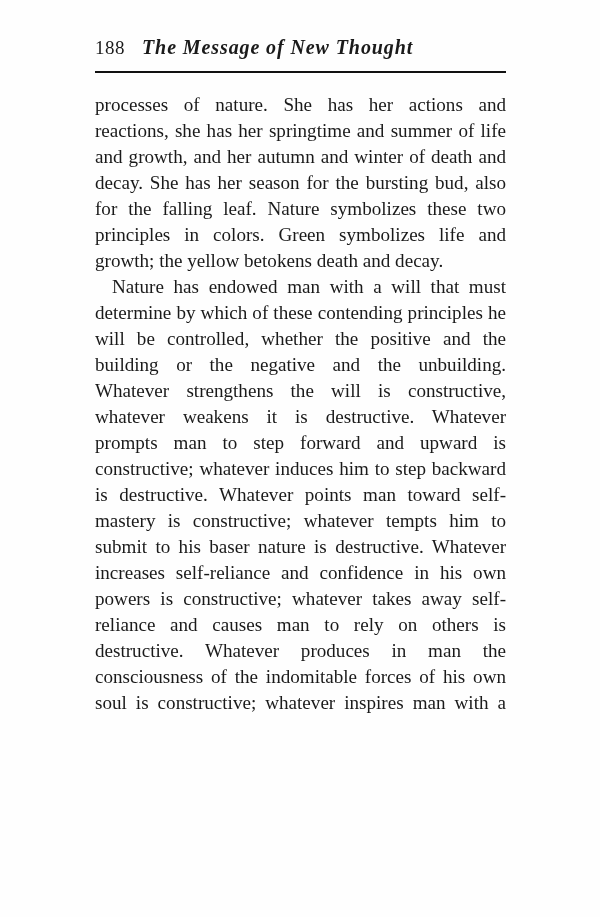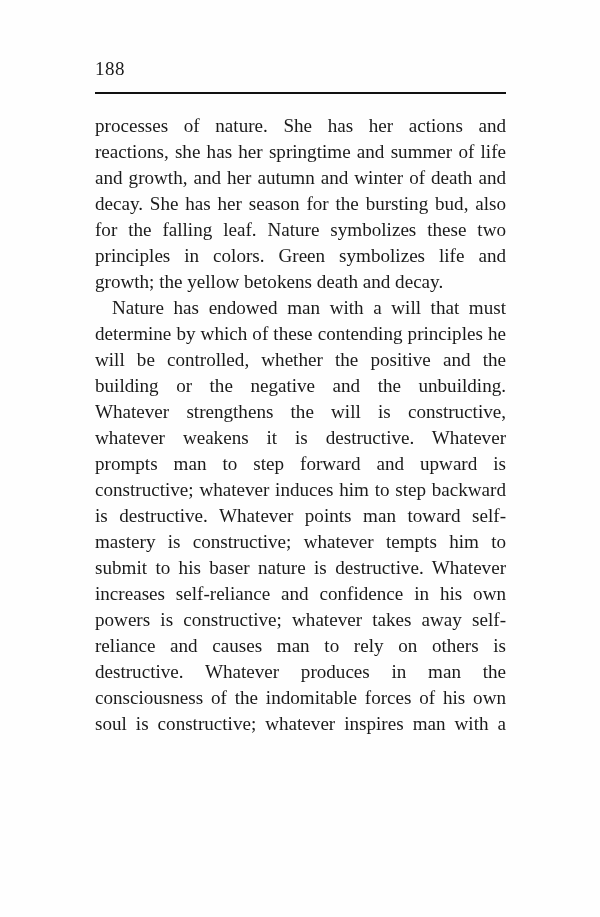--- a/index.html
+++ b/index.html
@@ -17,21 +17,21 @@
   .page {
     position: relative;
     width: 600px;
     height: 917px;
     background: #fefefe;
     box-sizing: border-box;
   }
   .page-inner {
     position: absolute;
     left: 95px;
-    top: 58px;
+    top: 36px;
     width: 410px;
   }
   .running-head {
     display: flex;
     align-items: baseline;
     gap: 17px;
     font-size: 19.5px;
     letter-spacing: 0.3px;
   }
   .folio {
@@ -74,20 +74,21 @@
   }
 </style>
 </head>
 <body>
 
 <div class="page">
   <div class="page-inner">
 
     <div class="running-head">
       <span class="folio">188</span>
+      <span class="head-title">The Message of New Thought</span>
     </div>
 
     <div class="rule"></div>
 
     <div class="body-text">
       <p>processes of nature.   She has her actions and reactions, she has her springtime and summer of life and growth, and her autumn and winter of death and decay.   She has her season for the bursting bud, also for the falling leaf.  Nature symbolizes these two principles in colors.   Green symbolizes life and growth; the yellow betokens death and decay.</p>
       <p>Nature has endowed man with a will that must determine by which of these contending principles he will be controlled, whether the positive and the building or the negative and the unbuilding.   Whatever strengthens the will is constructive, whatever weakens it is destructive.   Whatever prompts man to step forward and upward is constructive; whatever induces him to step backward is destructive.   Whatever points man toward self-mastery is constructive; whatever tempts him to submit to his baser nature is destructive.   Whatever increases self-reliance and confidence in his own powers is constructive; whatever takes away self-reliance and causes man to rely on others is destructive.  Whatever produces in man the consciousness of the indomitable forces of his own soul is constructive; whatever inspires man with a</p>
     </div>
 
   </div>

